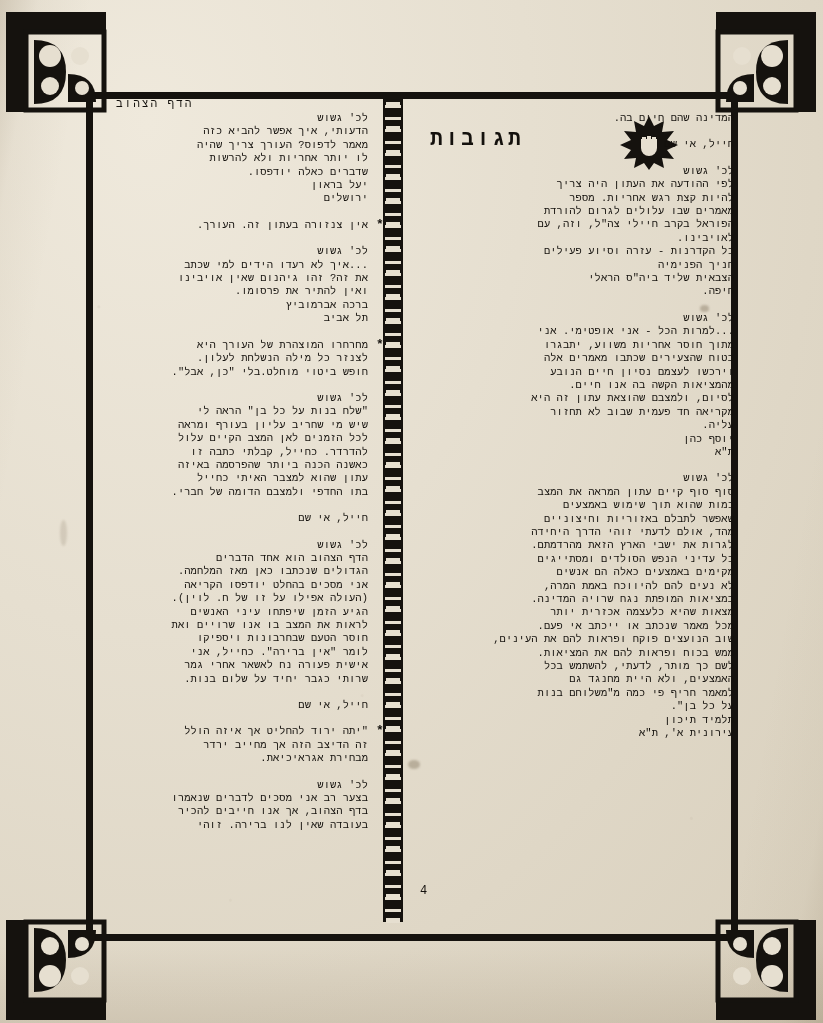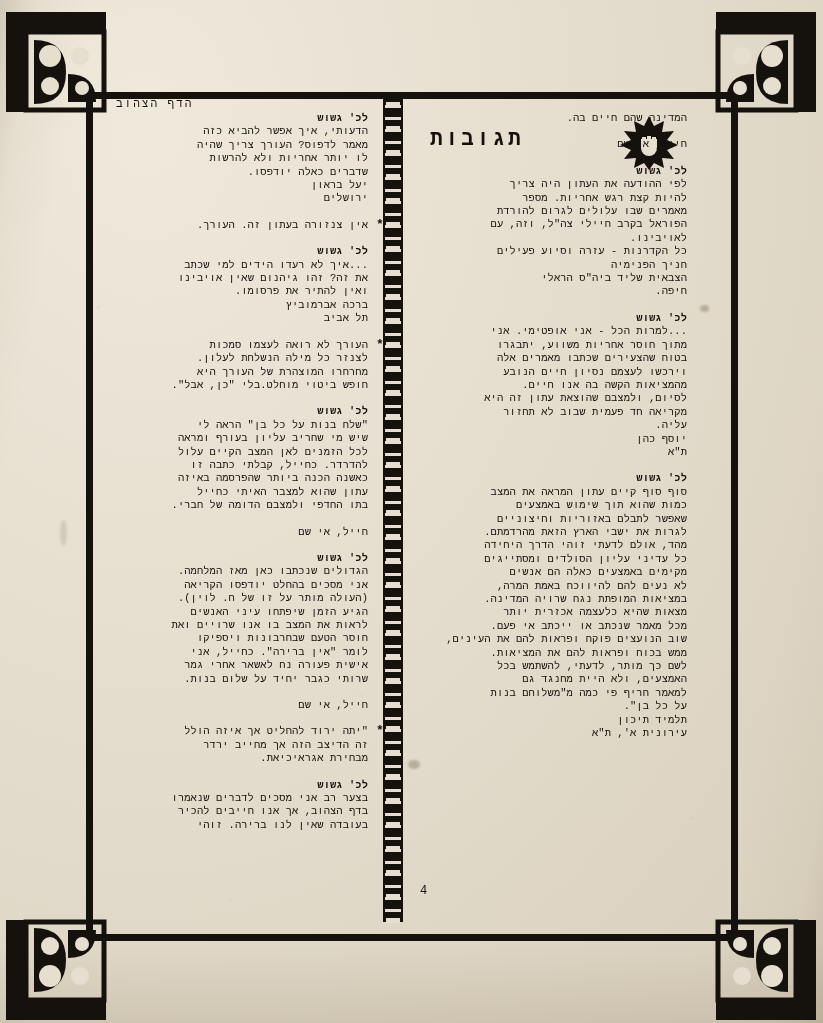--- a/index.html
+++ b/index.html
@@ -63,26 +63,26 @@
 
   
   .col{
     position:absolute;
     direction:rtl;text-align:right;
     color:#14110d;
     font-size:10.4px;
     line-height:13.4px;
     letter-spacing:.1px;
   }
-  #col-right{left:397px;top:112px;width:290px;}
+  #col-right{left:444px;top:112px;width:290px;}
   #col-left {left:110px;top:112px;width:258px;}
 
   .para{margin:0 0 13px 0;}
   .para div{white-space:pre;}
-  .lead{font-weight:bold;}
+  .lead{font-weight:normal;}
   .sig{margin:0 0 13px 0;}
   .sig div{white-space:pre;}
   #folio-title{
     position:absolute;left:116px;top:98px;
     font-size:11px;letter-spacing:2px;color:#14110d;
   }
   
   #burst{
     position:absolute;left:620px;top:116px;width:58px;height:54px;
   }
@@ -245,23 +245,23 @@
         <div>מקריאה חד פעמית שבוב לא תחזור</div>
         <div>עליה.</div>
         <div>יוסף כהן</div>
         <div>ת"א</div>
       </div>
       <div class="para">
         <div class="lead">לכ' גשוש</div>
         <div>סוף סוף קיים עתון המראה את המצב</div>
         <div>כמות שהוא תוך שימוש באמצעים</div>
         <div>שאפשר לתבלם באזוריות וחיצוניים</div>
+        <div>מהד, אולם לדעתי זוהי הדרך היחידה</div>
         <div>לגרות את ישבי הארץ הזאת מהרדמתם.</div>
-        <div>מהד, אולם לדעתי זוהי הדרך היחידה</div>
-        <div>כל עדיני עליון הסולדים ומסתייגים</div>
+        <div>כל עדיני הנפש הסולדים ומסתייגים</div>
         <div>מקימים באמצעים כאלה הם אנשים</div>
         <div>לא נעים להם להיווכח באמת המרה,</div>
         <div>במציאות המופתת נגח שרויה המדינה.</div>
         <div>מצאות שהיא כלעצמה אכזרית יותר</div>
         <div>מכל מאמר שנכתב או ייכתב אי פעם.</div>
         <div>שוב הנועצים פוקח ופראות להם את העינים,</div>
         <div>ממש בכוח ופראות להם את המציאות.</div>
         <div>לשם כך מותר, לדעתי, להשתמש בכל</div>
         <div>האמצעים, ולא היית מחנגד גם</div>
         <div>למאמר חריף פי כמה מ"משלוחם בנות</div>
@@ -287,43 +287,43 @@
       <div class="para">
         <div class="lead">לכ' גשוש</div>
         <div>...איך לא רעדו הידים למי שכתב</div>
         <div>את זה? זהו גיהנום שאין אויבינו</div>
         <div>ואין להתיר את פרסומו.</div>
         <div>ברכה אברמוביץ</div>
         <div>תל אביב</div>
       </div>
       <div class="para note">
         <span class="star">*</span>
-        <div>העורך לא רואה לעצמו סמכות</div>
+        <div>מחרחרו המוצהרת של העורך היא</div>
         <div>לצנזר כל מילה הנשלחת לעלון.</div>
-        <div>מחרחרו המוצהרת של העורך היא</div>
         <div>חופש ביטוי מוחלט.בלי "כן, אבל".</div>
       </div>
       <div class="para">
         <div class="lead">לכ' גשוש</div>
         <div>"שלח בנות על כל בן" הראה לי</div>
         <div>שיש מי שחריב עליון בעורף ומראה</div>
         <div>לכל הזמנים לאן המצב הקיים עלול</div>
         <div>להדרדר. כחייל, קבלתי כתבה זו</div>
         <div>כאשנה הכנה ביותר שהפרסמה באיזה</div>
         <div>עתון שהוא למצבר האיתי כחייל</div>
         <div>בתו החדפי ולמצבם הדומה של חברי.</div>
       </div>
       <div class="sig">
         <div>חייל, אי שם</div>
       </div>
       <div class="para">
         <div class="lead">לכ' גשוש</div>
+        <div>הדף הצהוב הוא אחד הדברים</div>
         <div>הגדולים שנכתבו כאן מאז המלחמה.</div>
         <div>אני מסכים בהחלט יודפסו הקריאה</div>
-        <div>(העולה מותר על זו של ח. לוין).</div>
+        <div>(העולה אפילו על זו של ח. לוין).</div>
         <div>הגיע הזמן שיפתחו עיני האנשים</div>
         <div>לראות את המצב בו אנו שרויים ואת</div>
         <div>חוסר הטעם שבחרבונות ויספיקו</div>
         <div>לומר "אין ברירה". כחייל, אני</div>
         <div>אישית פעורה נח לאשאר אחרי גמר</div>
         <div>שרותי כגבר יחיד על שלום בנות.</div>
       </div>
       <div class="sig">
         <div>חייל, אי שם</div>
       </div>

